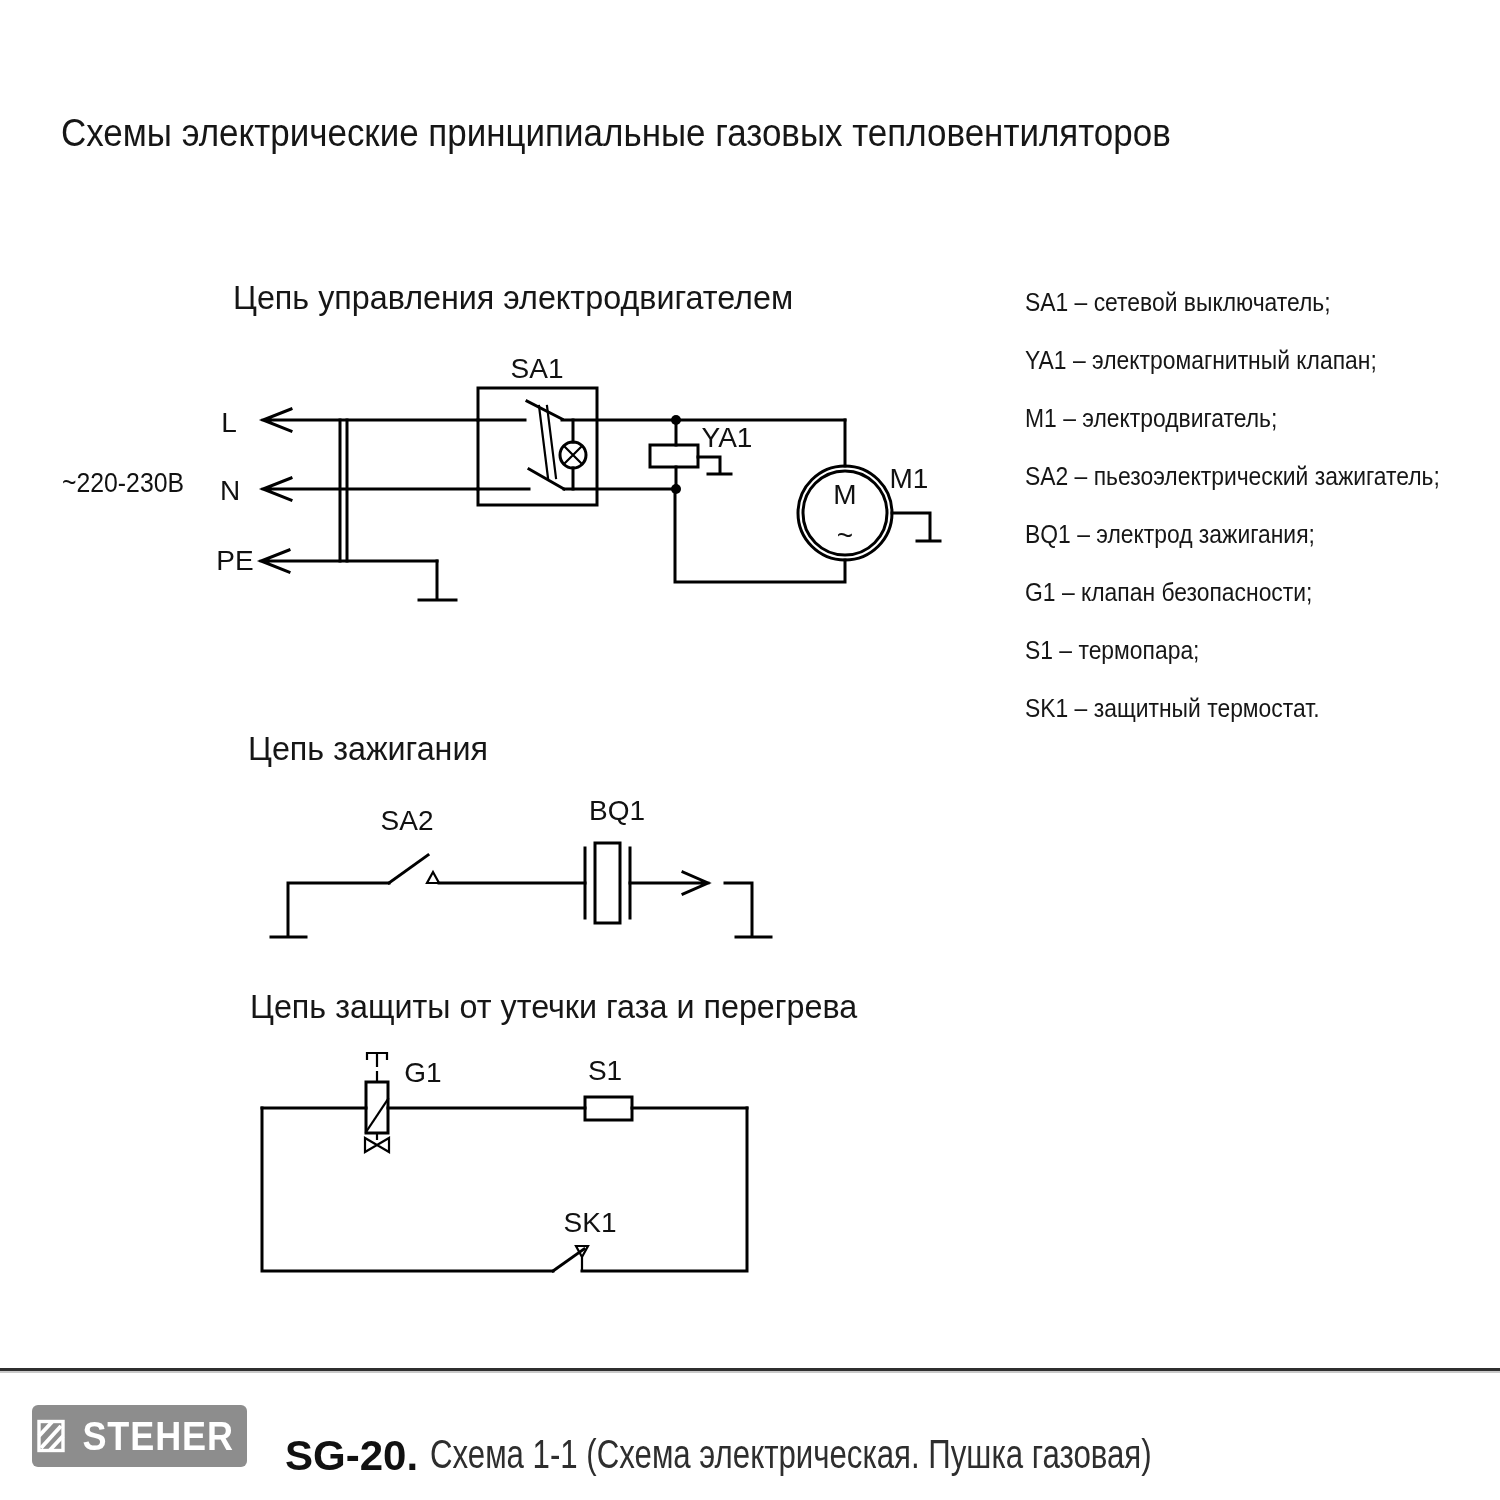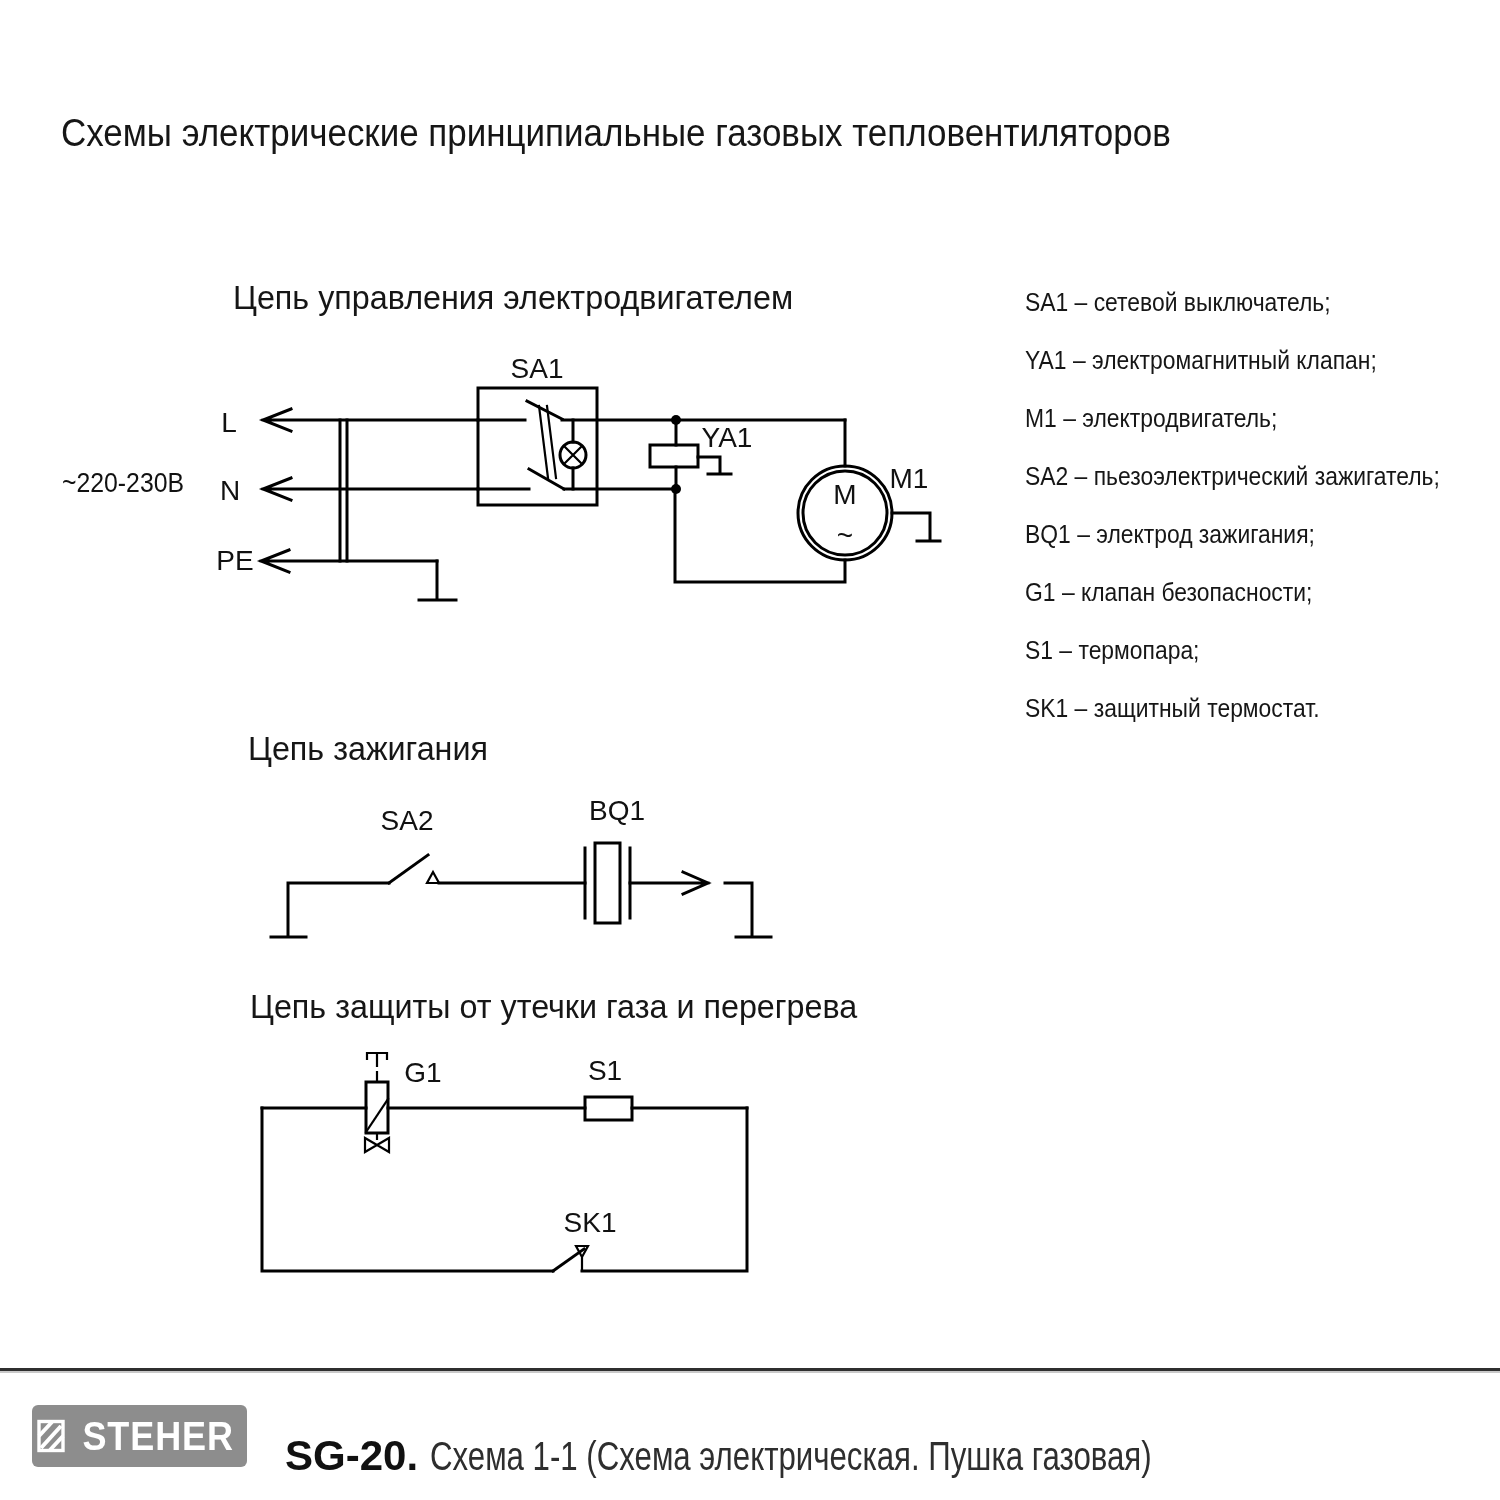--- a/index.html
+++ b/index.html
@@ -19,21 +19,21 @@
   svg.circuits .w{stroke:#000;stroke-width:3;fill:none;stroke-linecap:square;}
   svg.circuits .w2{stroke:#000;stroke-width:2.2;fill:none;stroke-linecap:square;}
   svg.circuits .dot{fill:#000;stroke:none;}
   svg.circuits text{font-family:"Liberation Sans",sans-serif;font-size:28px;fill:#111;}
   .divider-dark{left:0;top:1368px;width:1500px;height:3px;background:#2f2f2f;}
   .divider-light{left:0;top:1371px;width:1500px;height:2px;background:#c9c9c9;}
   .logo{left:32px;top:1405px;width:215px;height:62px;background:#8d8d8d;border-radius:6px;
         display:flex;align-items:center;justify-content:center;gap:8px;}
   .logo .brand{color:#ffffff;font-weight:bold;font-size:40px;letter-spacing:1px;
                transform:scaleX(0.9);transform-origin:50% 50%;}
-  .footer-line{left:285px;top:1432px;display:flex;align-items:center;gap:12px;}
+  .footer-line{left:285px;top:1432px;display:flex;align-items:flex-start;gap:12px;}
   .footer-line .model{font-weight:bold;font-size:42px;color:#111;}
   .footer-line .caption{font-size:40px;color:#2e2e2e;display:inline-block;
                         transform:scaleX(0.78);transform-origin:0 50%;}
 </style>
 </head>
 <body>
 
 <div class="sheet">
 
   <div class="abs cad page-title">Схемы электрические принципиальные газовых тепловентиляторов</div>

